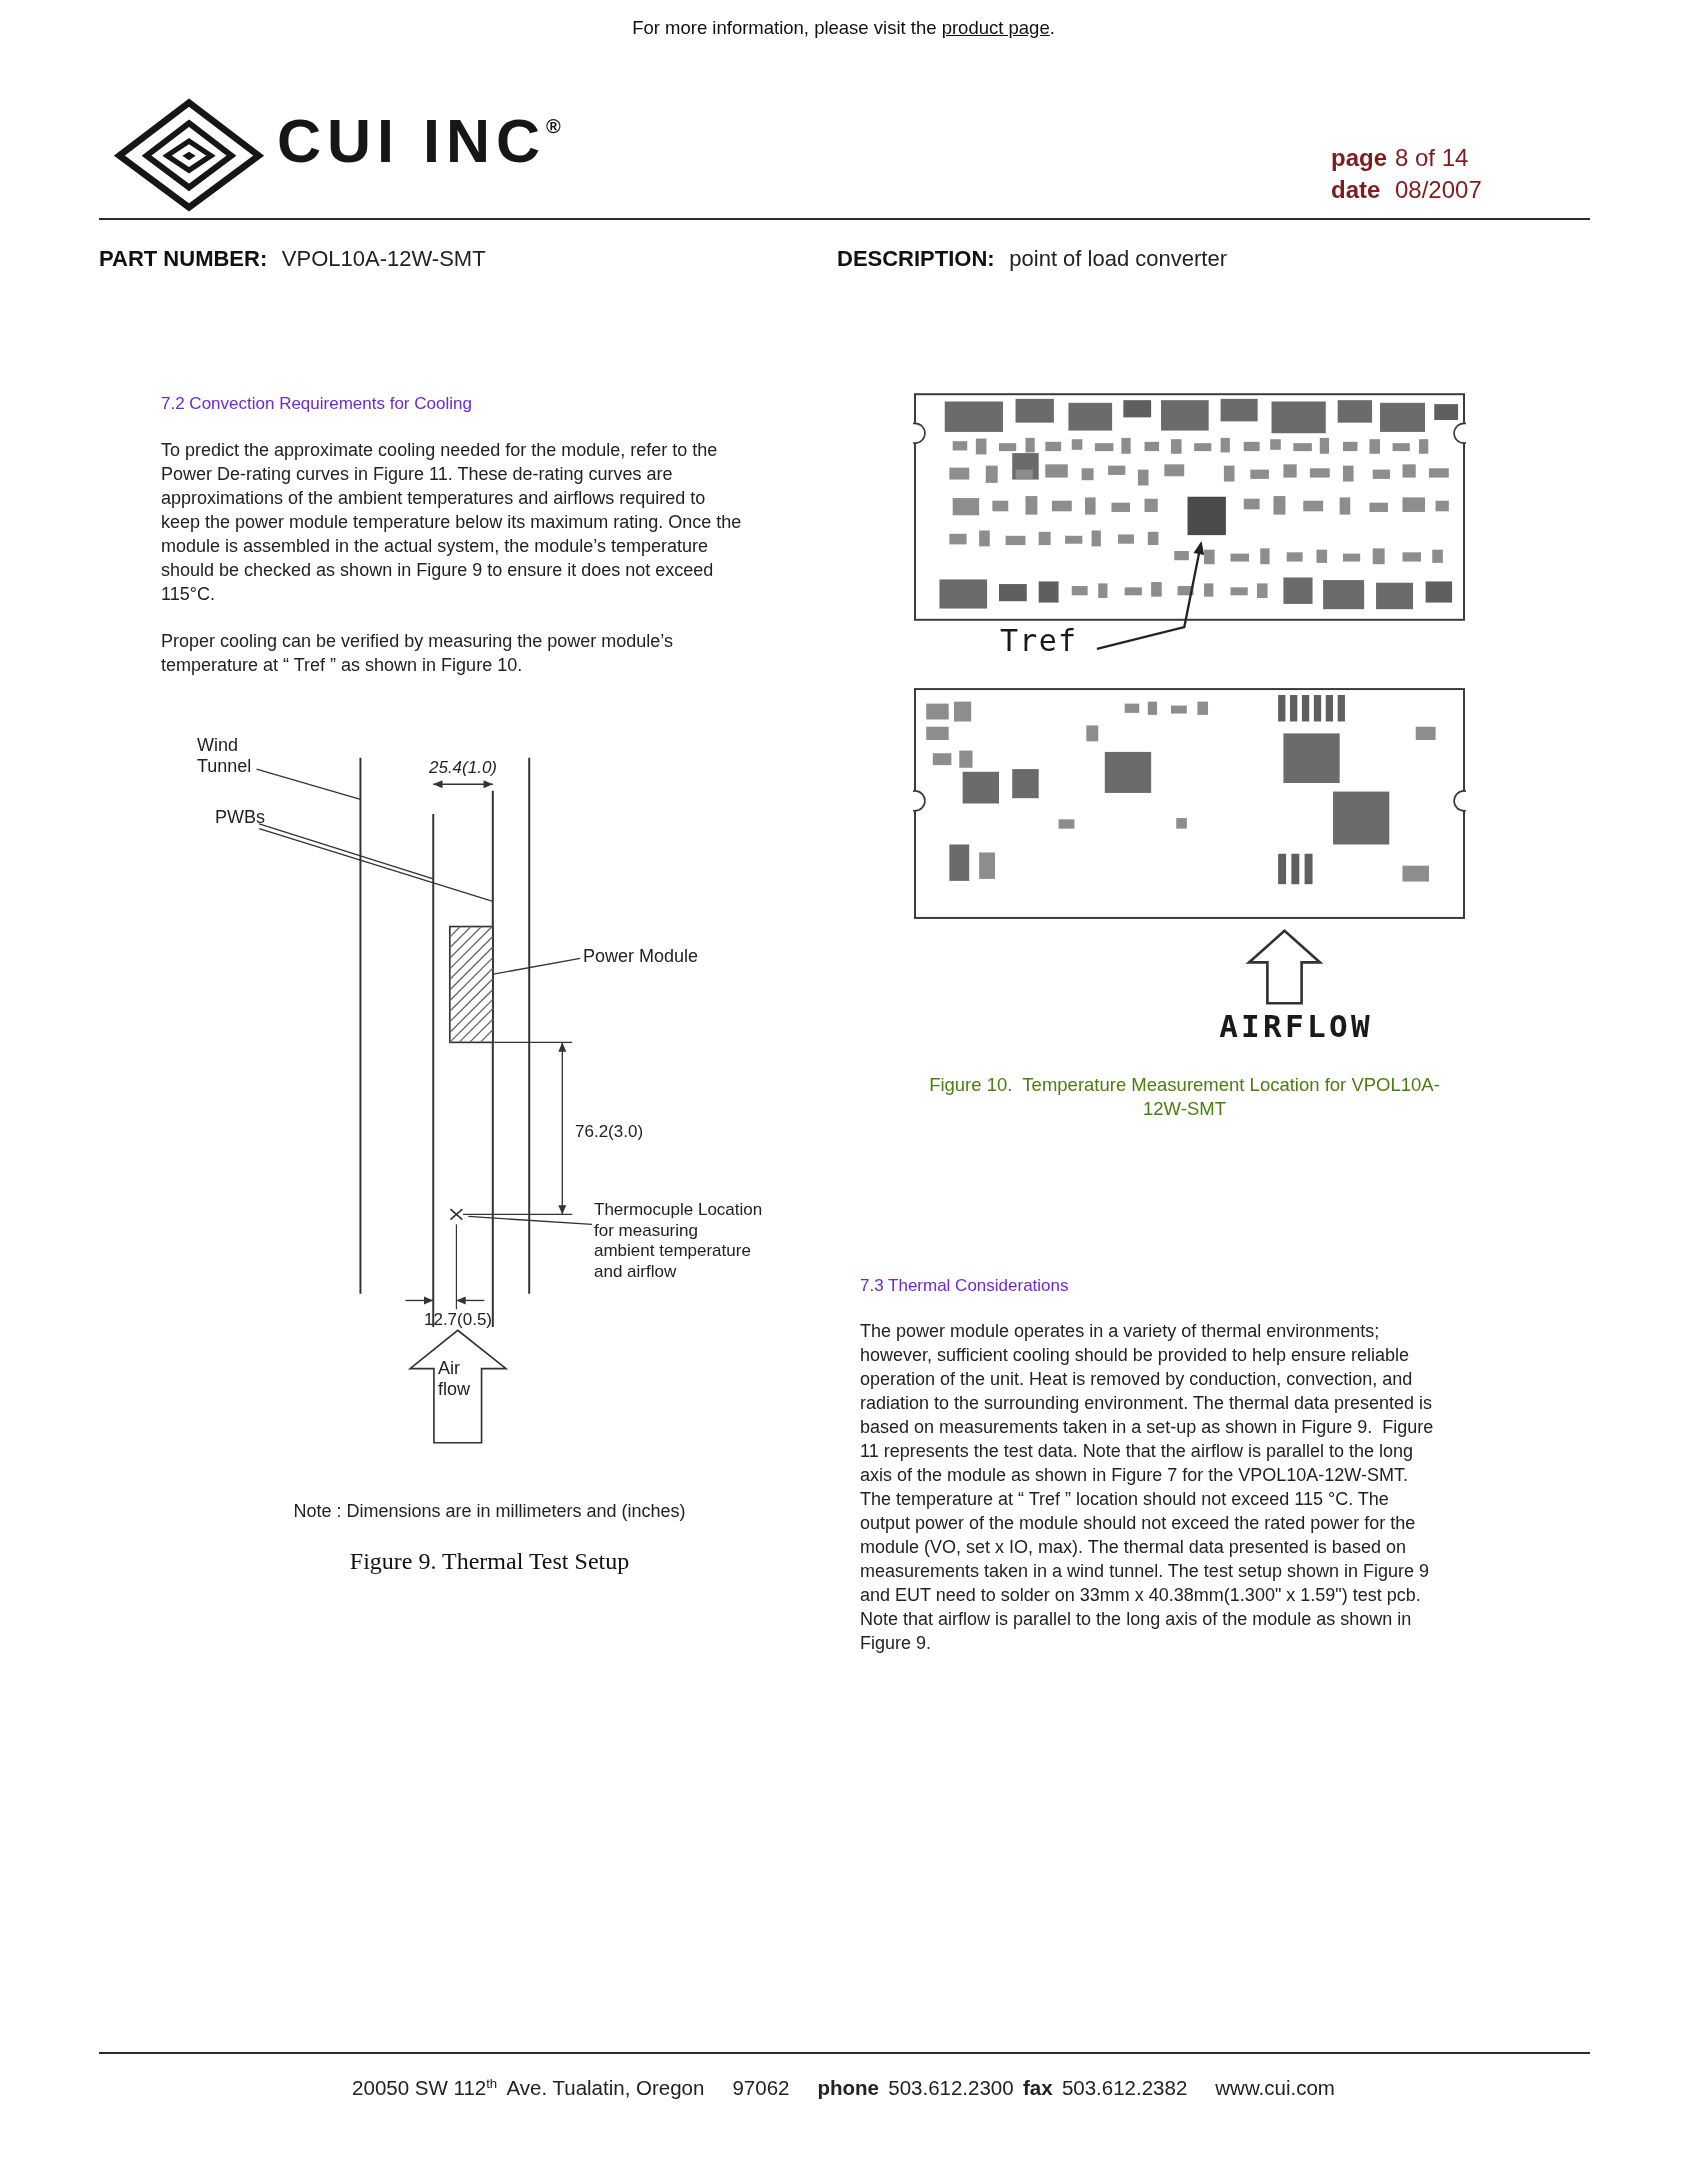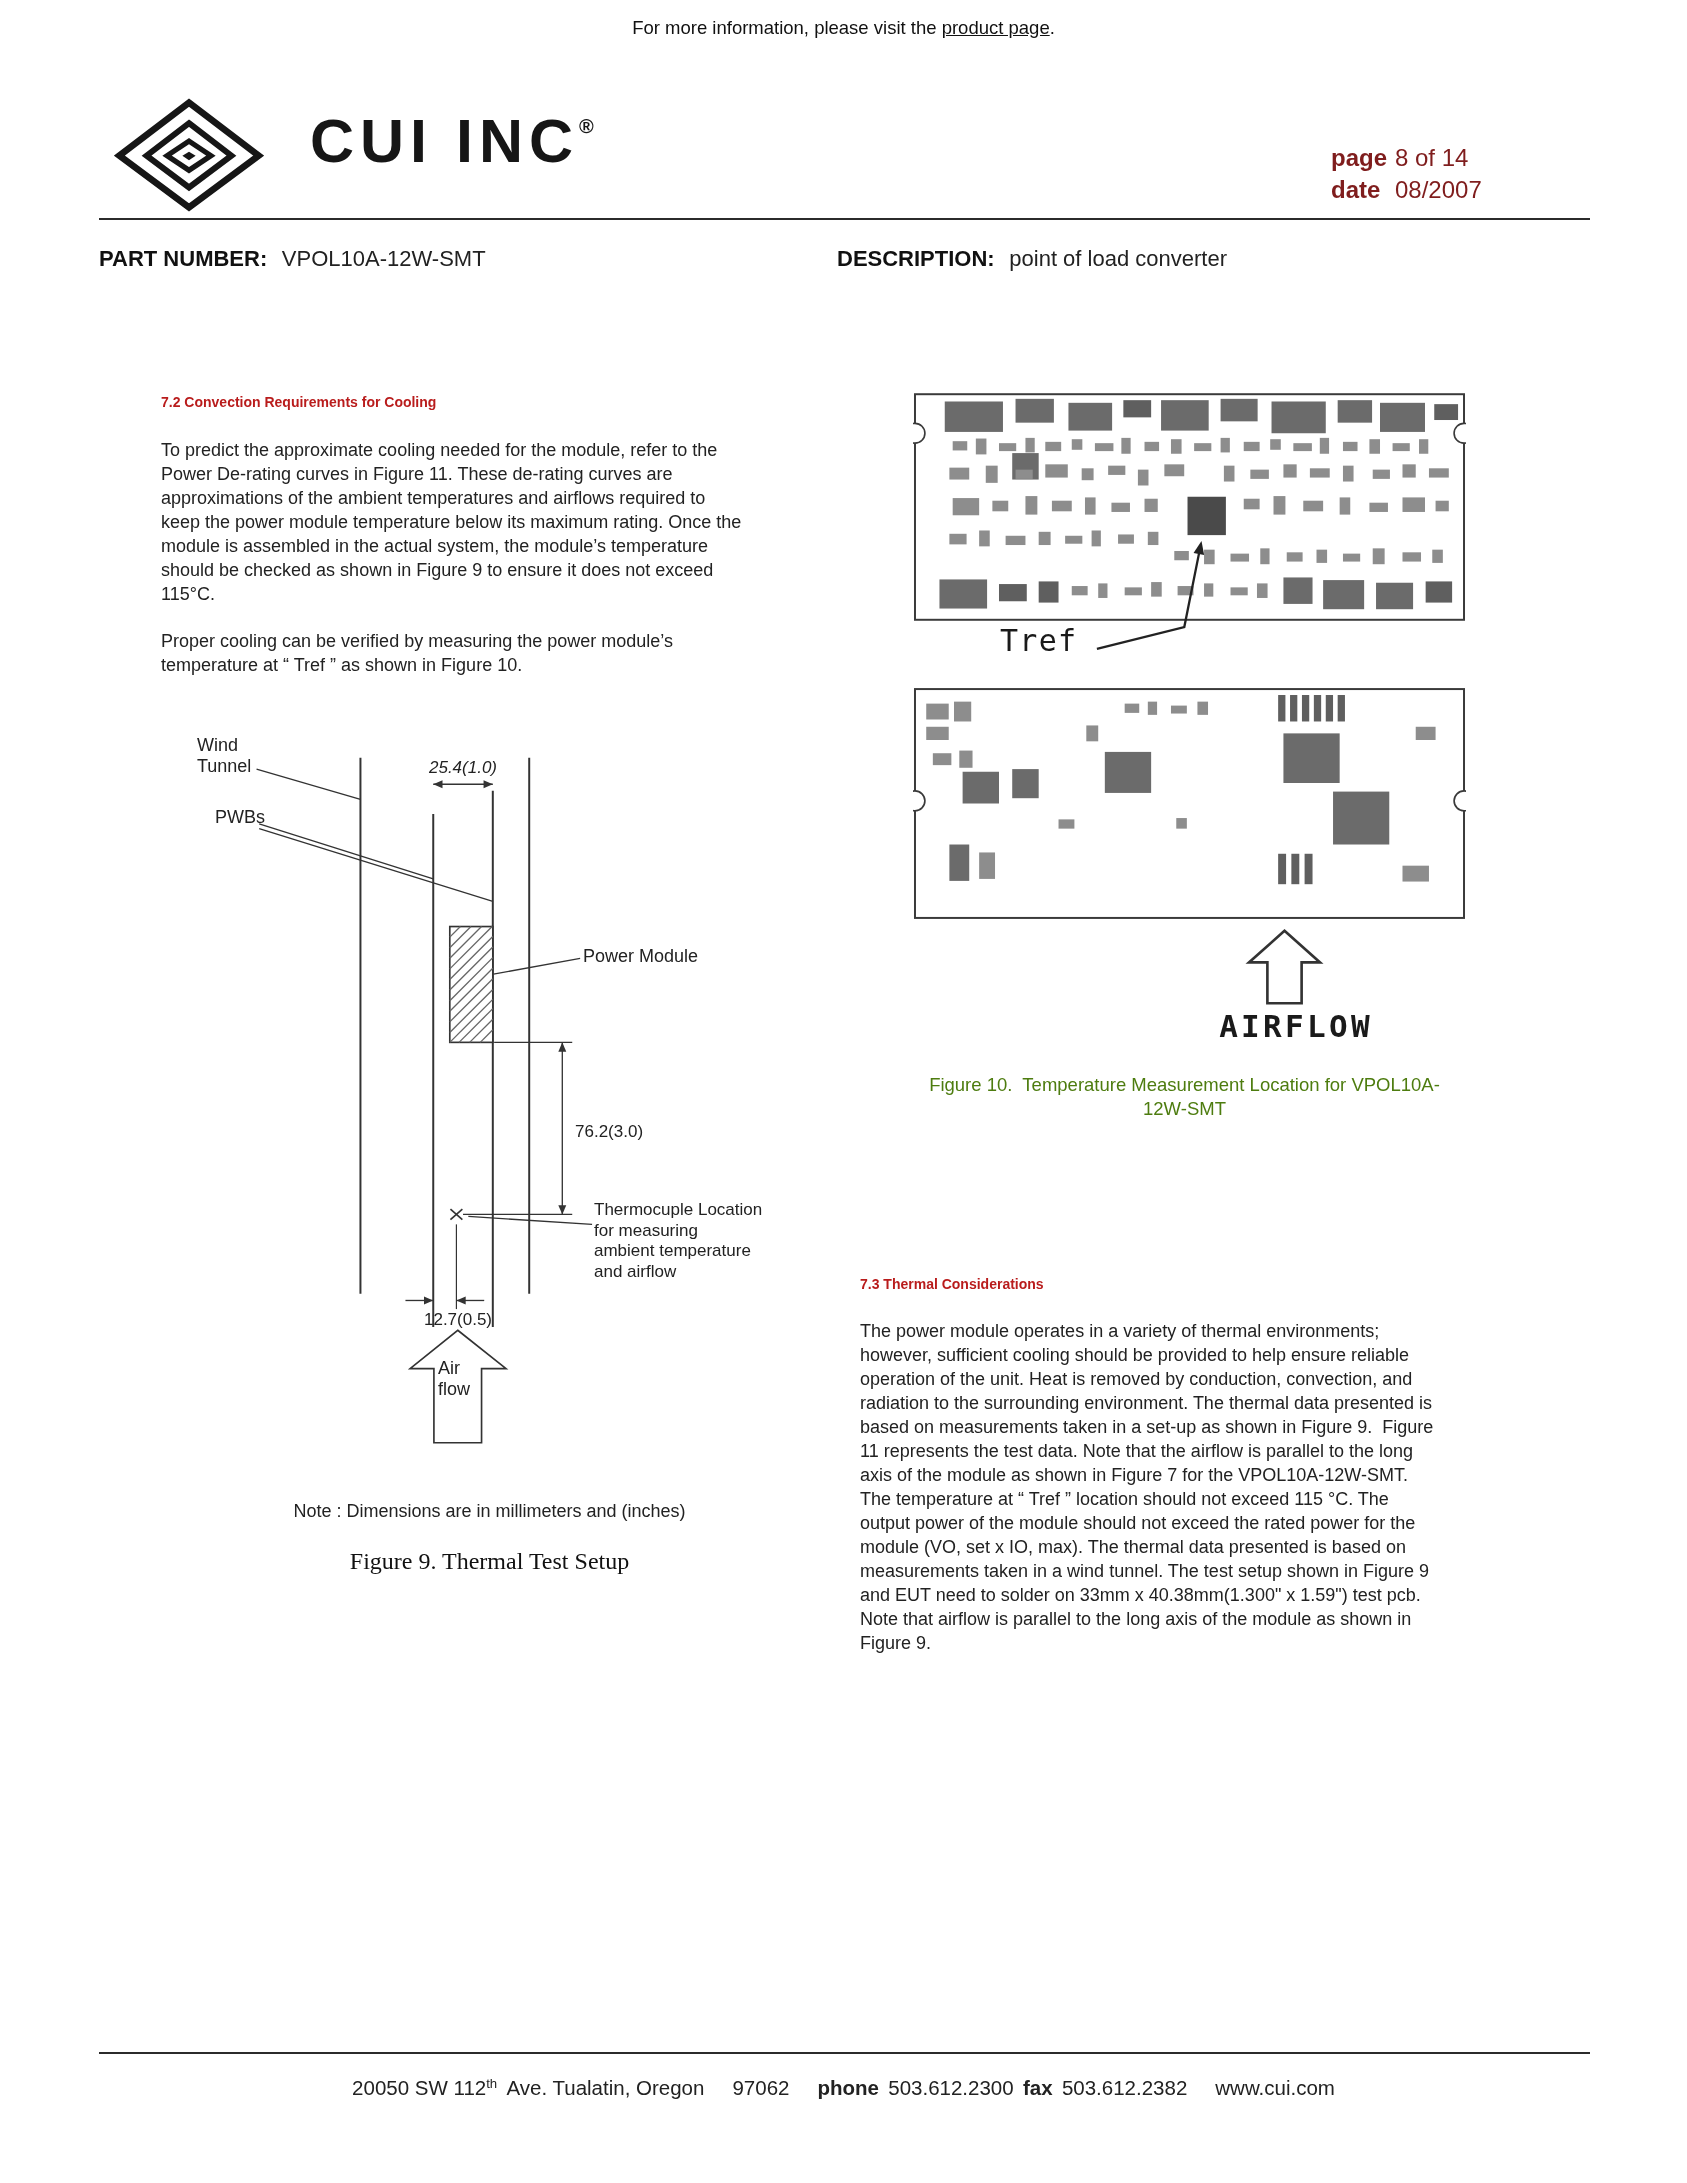--- a/index.html
+++ b/index.html
@@ -4,28 +4,28 @@
 <style>
   html,body{margin:0;padding:0;background:#e8e8e8;}
   .page{position:relative;width:1687px;height:2183px;background:#ffffff;
         font-family:"Liberation Sans",sans-serif;color:#1c1c1c;overflow:hidden;}
   .abs{position:absolute;}
   .pre{white-space:pre;}
   .center{text-align:center;}
   .b{font-weight:bold;}
   .top-note{top:17px;left:0;width:1687px;text-align:center;font-size:18.5px;color:#111;}
   .link{text-decoration:underline;color:#111;cursor:pointer;}
-  .brand{left:277px;top:106px;font-size:61px;font-weight:bold;letter-spacing:6px;color:#161616;margin-left:33px;}
+  .brand{left:277px;top:106px;font-size:61px;font-weight:bold;letter-spacing:6px;color:#161616;}
   .reg{font-size:20px;vertical-align:29px;letter-spacing:0;}
   .pagedate{left:1331px;top:127px;font-size:24px;line-height:32px;color:#7f1d1d;margin-top:15px;}
   .pagedate .lbl{display:inline-block;width:64px;font-weight:bold;}
   .rule{background:#2b2b2b;}
   .part-label{font-weight:bold;font-size:22px;color:#111;}
   .part-value{font-size:22px;color:#222;margin-left:14.6px;}
-  .h2{font-size:14px;font-weight:bold;color:#b91c1c;}
+  .h2{font-size:17px;font-weight:normal;color:#6d28d9;}
   .body-text{font-size:18px;line-height:24px;color:#222;}
   .fig-label{font-size:18px;line-height:21px;color:#222;}
   .fig-label-sm{font-size:17px;line-height:20.5px;color:#222;}
   .dim{font-size:17px;color:#222;}
   .note-line{font-size:18px;color:#222;}
   .serif-caption{font-family:"Liberation Serif",serif;font-size:24px;color:#111;}
   .caption{font-size:18.5px;line-height:24px;color:#4d7c0f;}
   .mono-big{font-family:"DejaVu Sans Mono",monospace;color:#1a1a1a;}
   .tref{font-size:30px;letter-spacing:1.3px;}
   .airflow{font-size:31px;font-weight:bold;letter-spacing:3.3px;}

